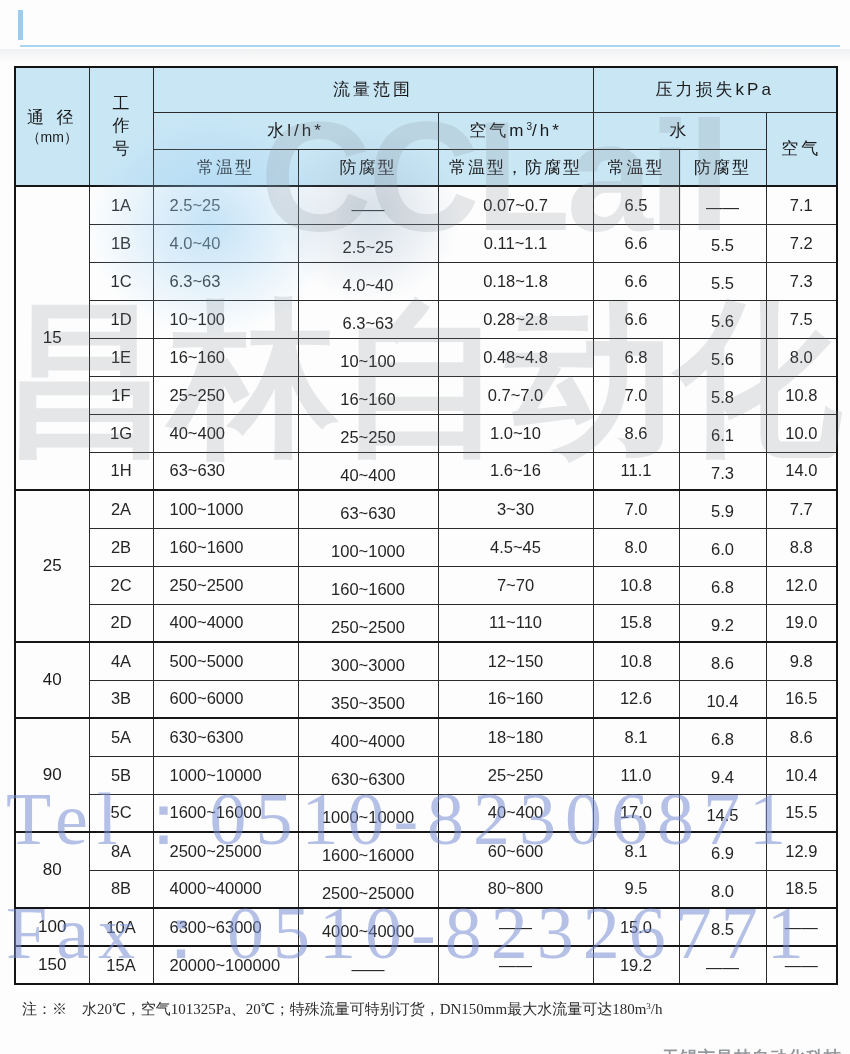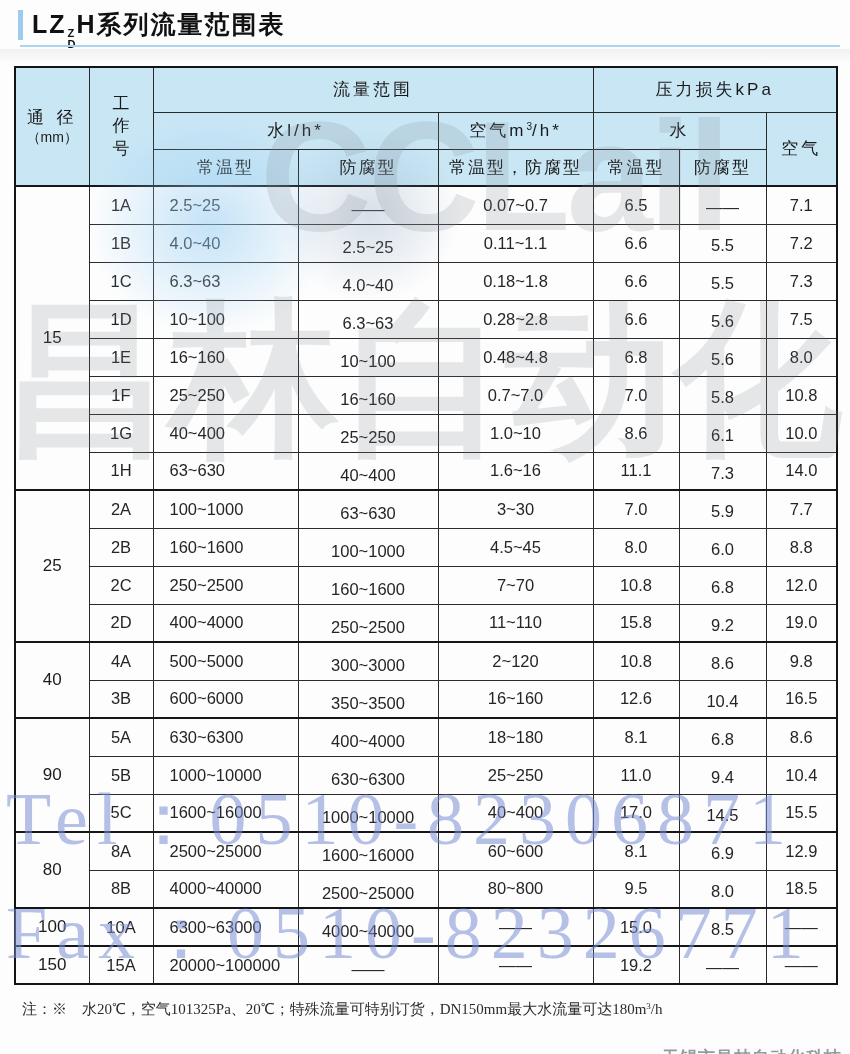--- a/index.html
+++ b/index.html
@@ -52,24 +52,20 @@
     font-size:74px; letter-spacing:9px; color:var(--wm-blue,rgba(122,142,212,0.55)); }
   .wm-company { right:8px; top:1014px; z-index:3; font-size:17px; font-weight:bold;
     color:rgba(142,147,152,0.95); text-shadow:0 0 2px #fff; letter-spacing:1px;margin-top:32px; }
 </style>
 </head>
 <body>
 
 <div class="page" style="--header-bg: #c9e6f5; --accent: #9ccdec; --wm-blue: rgba(122,142,212,0.55);">
 
   <div class="title-bar"></div>
-  <div class="page-title"><span>LZ</span><span class="stack">
-        <span>Z</span>
-        <span>D</span>
-      </span><span>H系列流量范围表</span></div>
   <div class="title-underline"></div>
   <div class="title-band"></div>
 
   <table class="spec">
     <colgroup>
       <col style="width:74px">
         <col style="width:64px">
         <col style="width:145px">
         <col style="width:140px">
       <col style="width:155px">
@@ -212,21 +208,21 @@
           <td>11~110</td>
           <td>15.8</td>
           <td class="col-pla">9.2</td>
           <td>19.0</td>
         </tr>
         <tr class="group-start">
           <td rowspan="2" class="diameter">40</td>
           <td>4A</td>
           <td class="col-wn">500~5000</td>
           <td class="col-wa">300~3000</td>
-          <td>2~120</td>
+          <td>12~150</td>
           <td>10.8</td>
           <td class="col-pla">8.6</td>
           <td>9.8</td>
         </tr>
         <tr>
           <td>3B</td>
           <td class="col-wn">600~6000</td>
           <td class="col-wa">350~3500</td>
           <td>16~160</td>
           <td>12.6</td>

